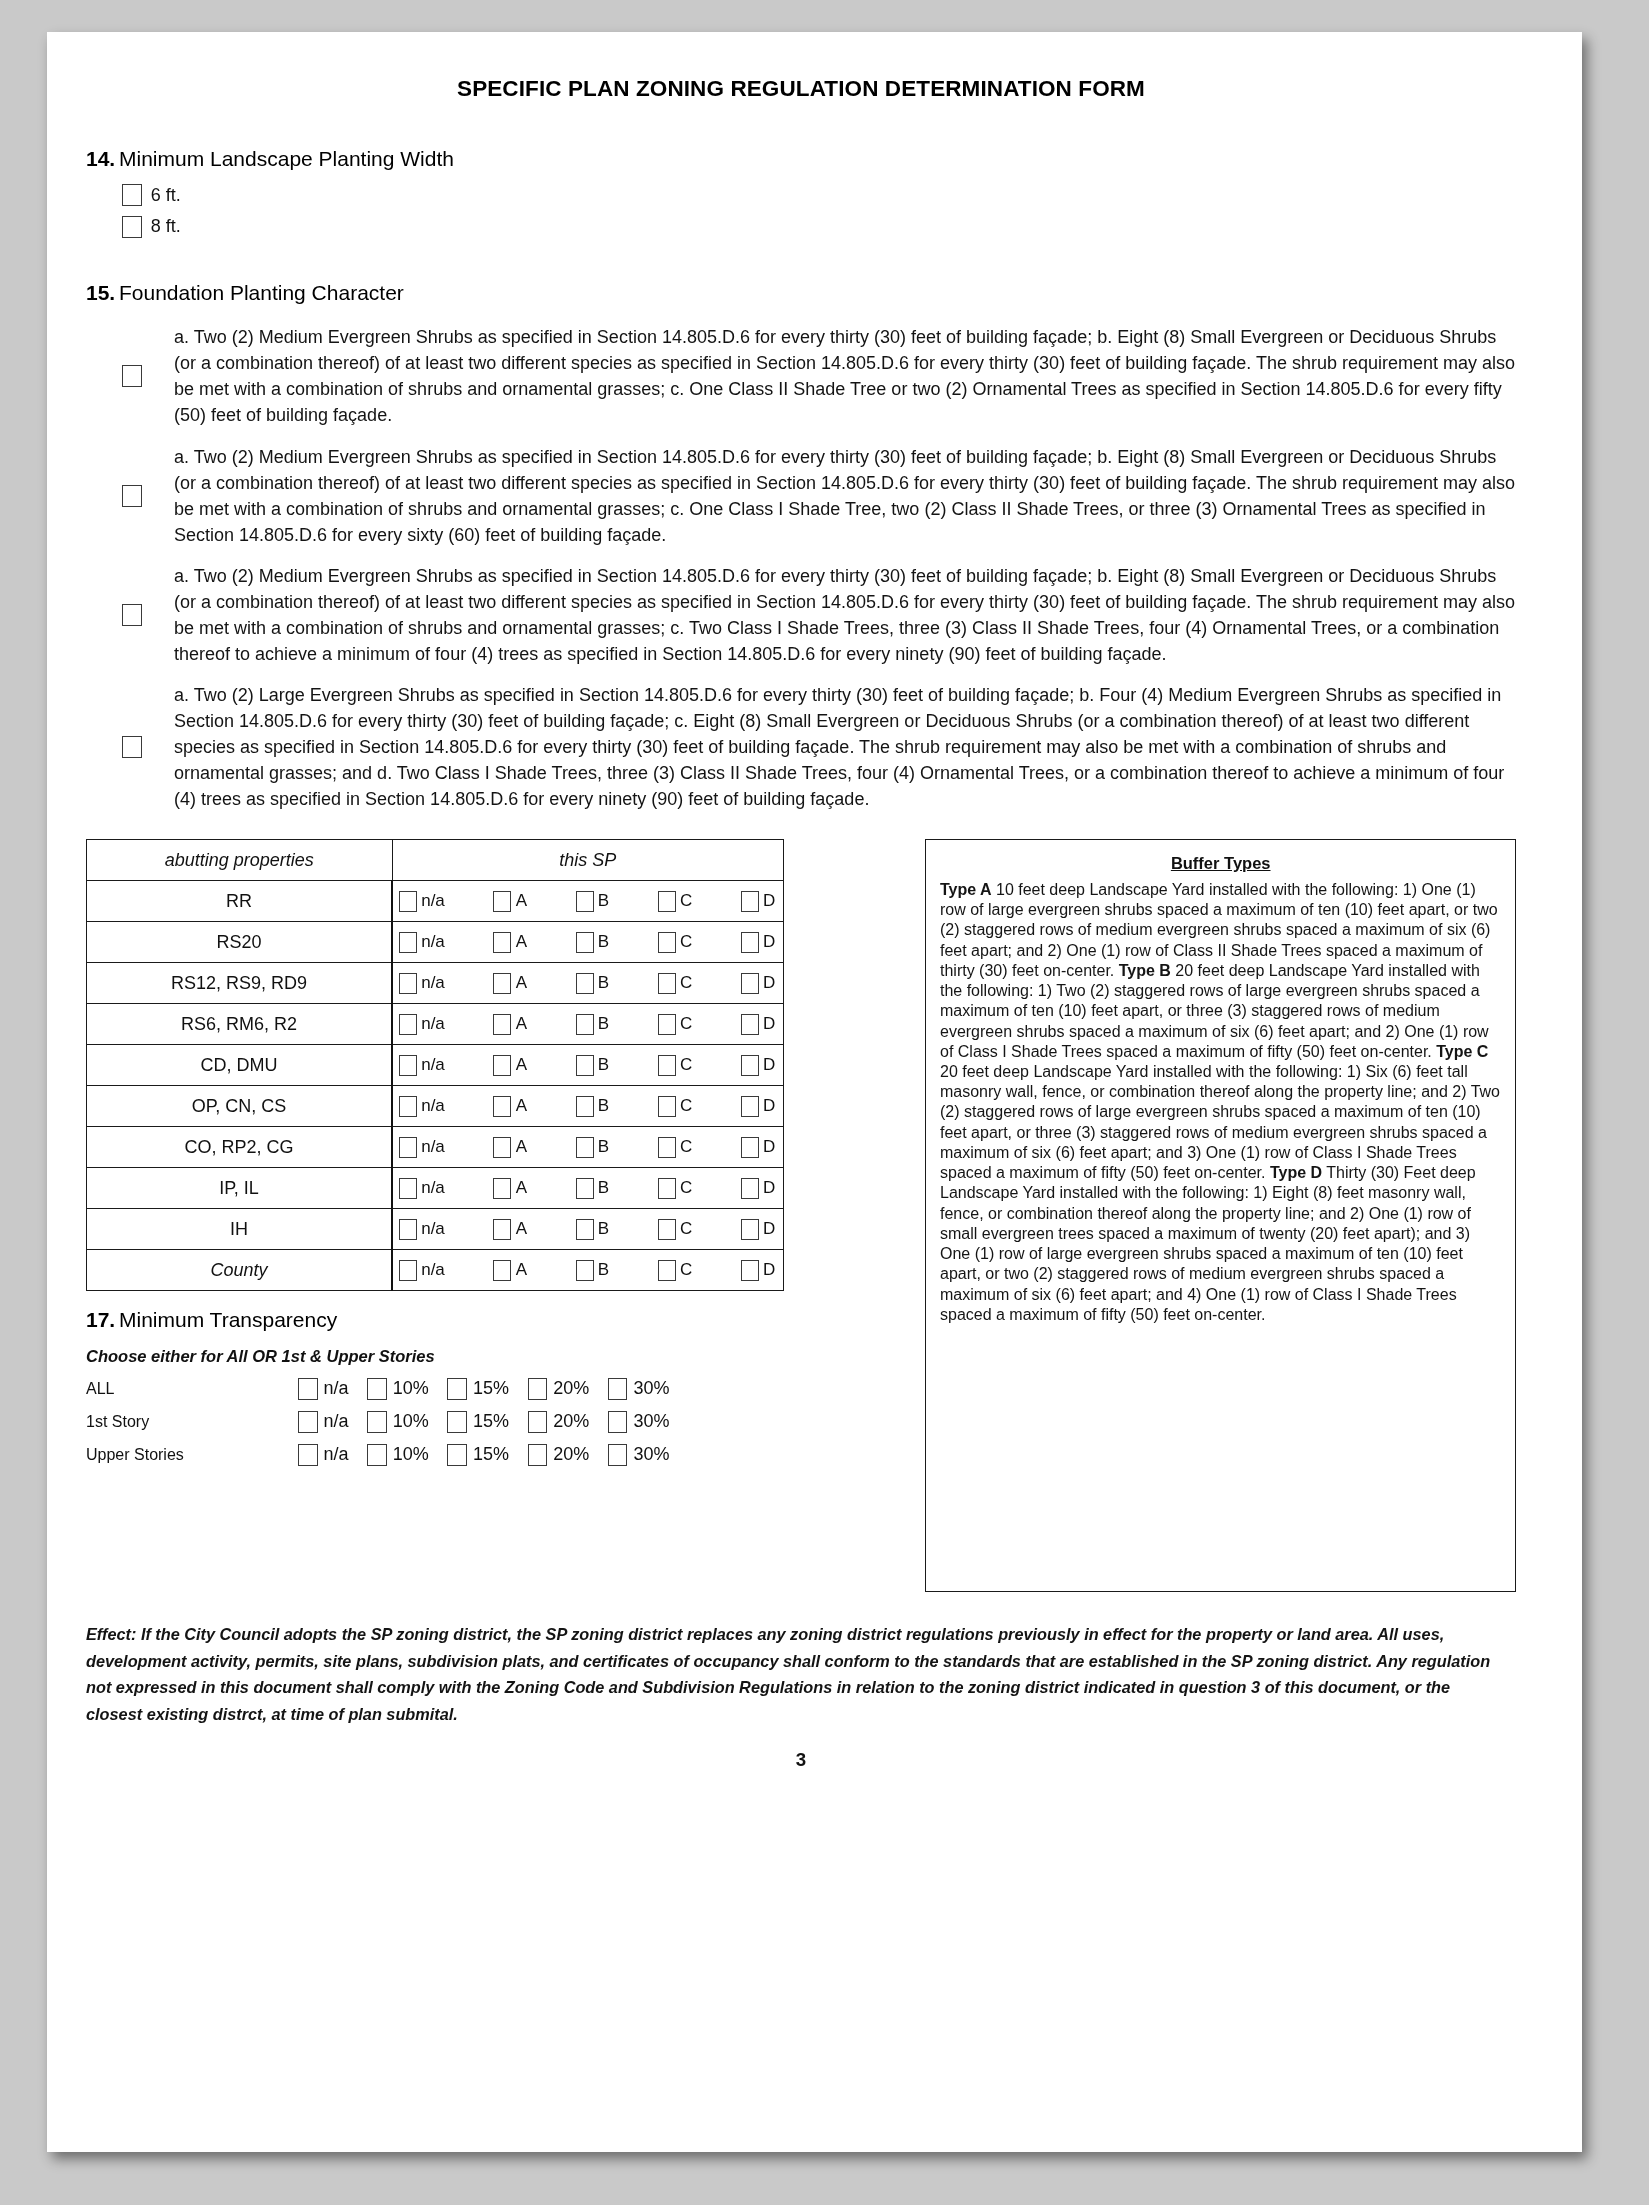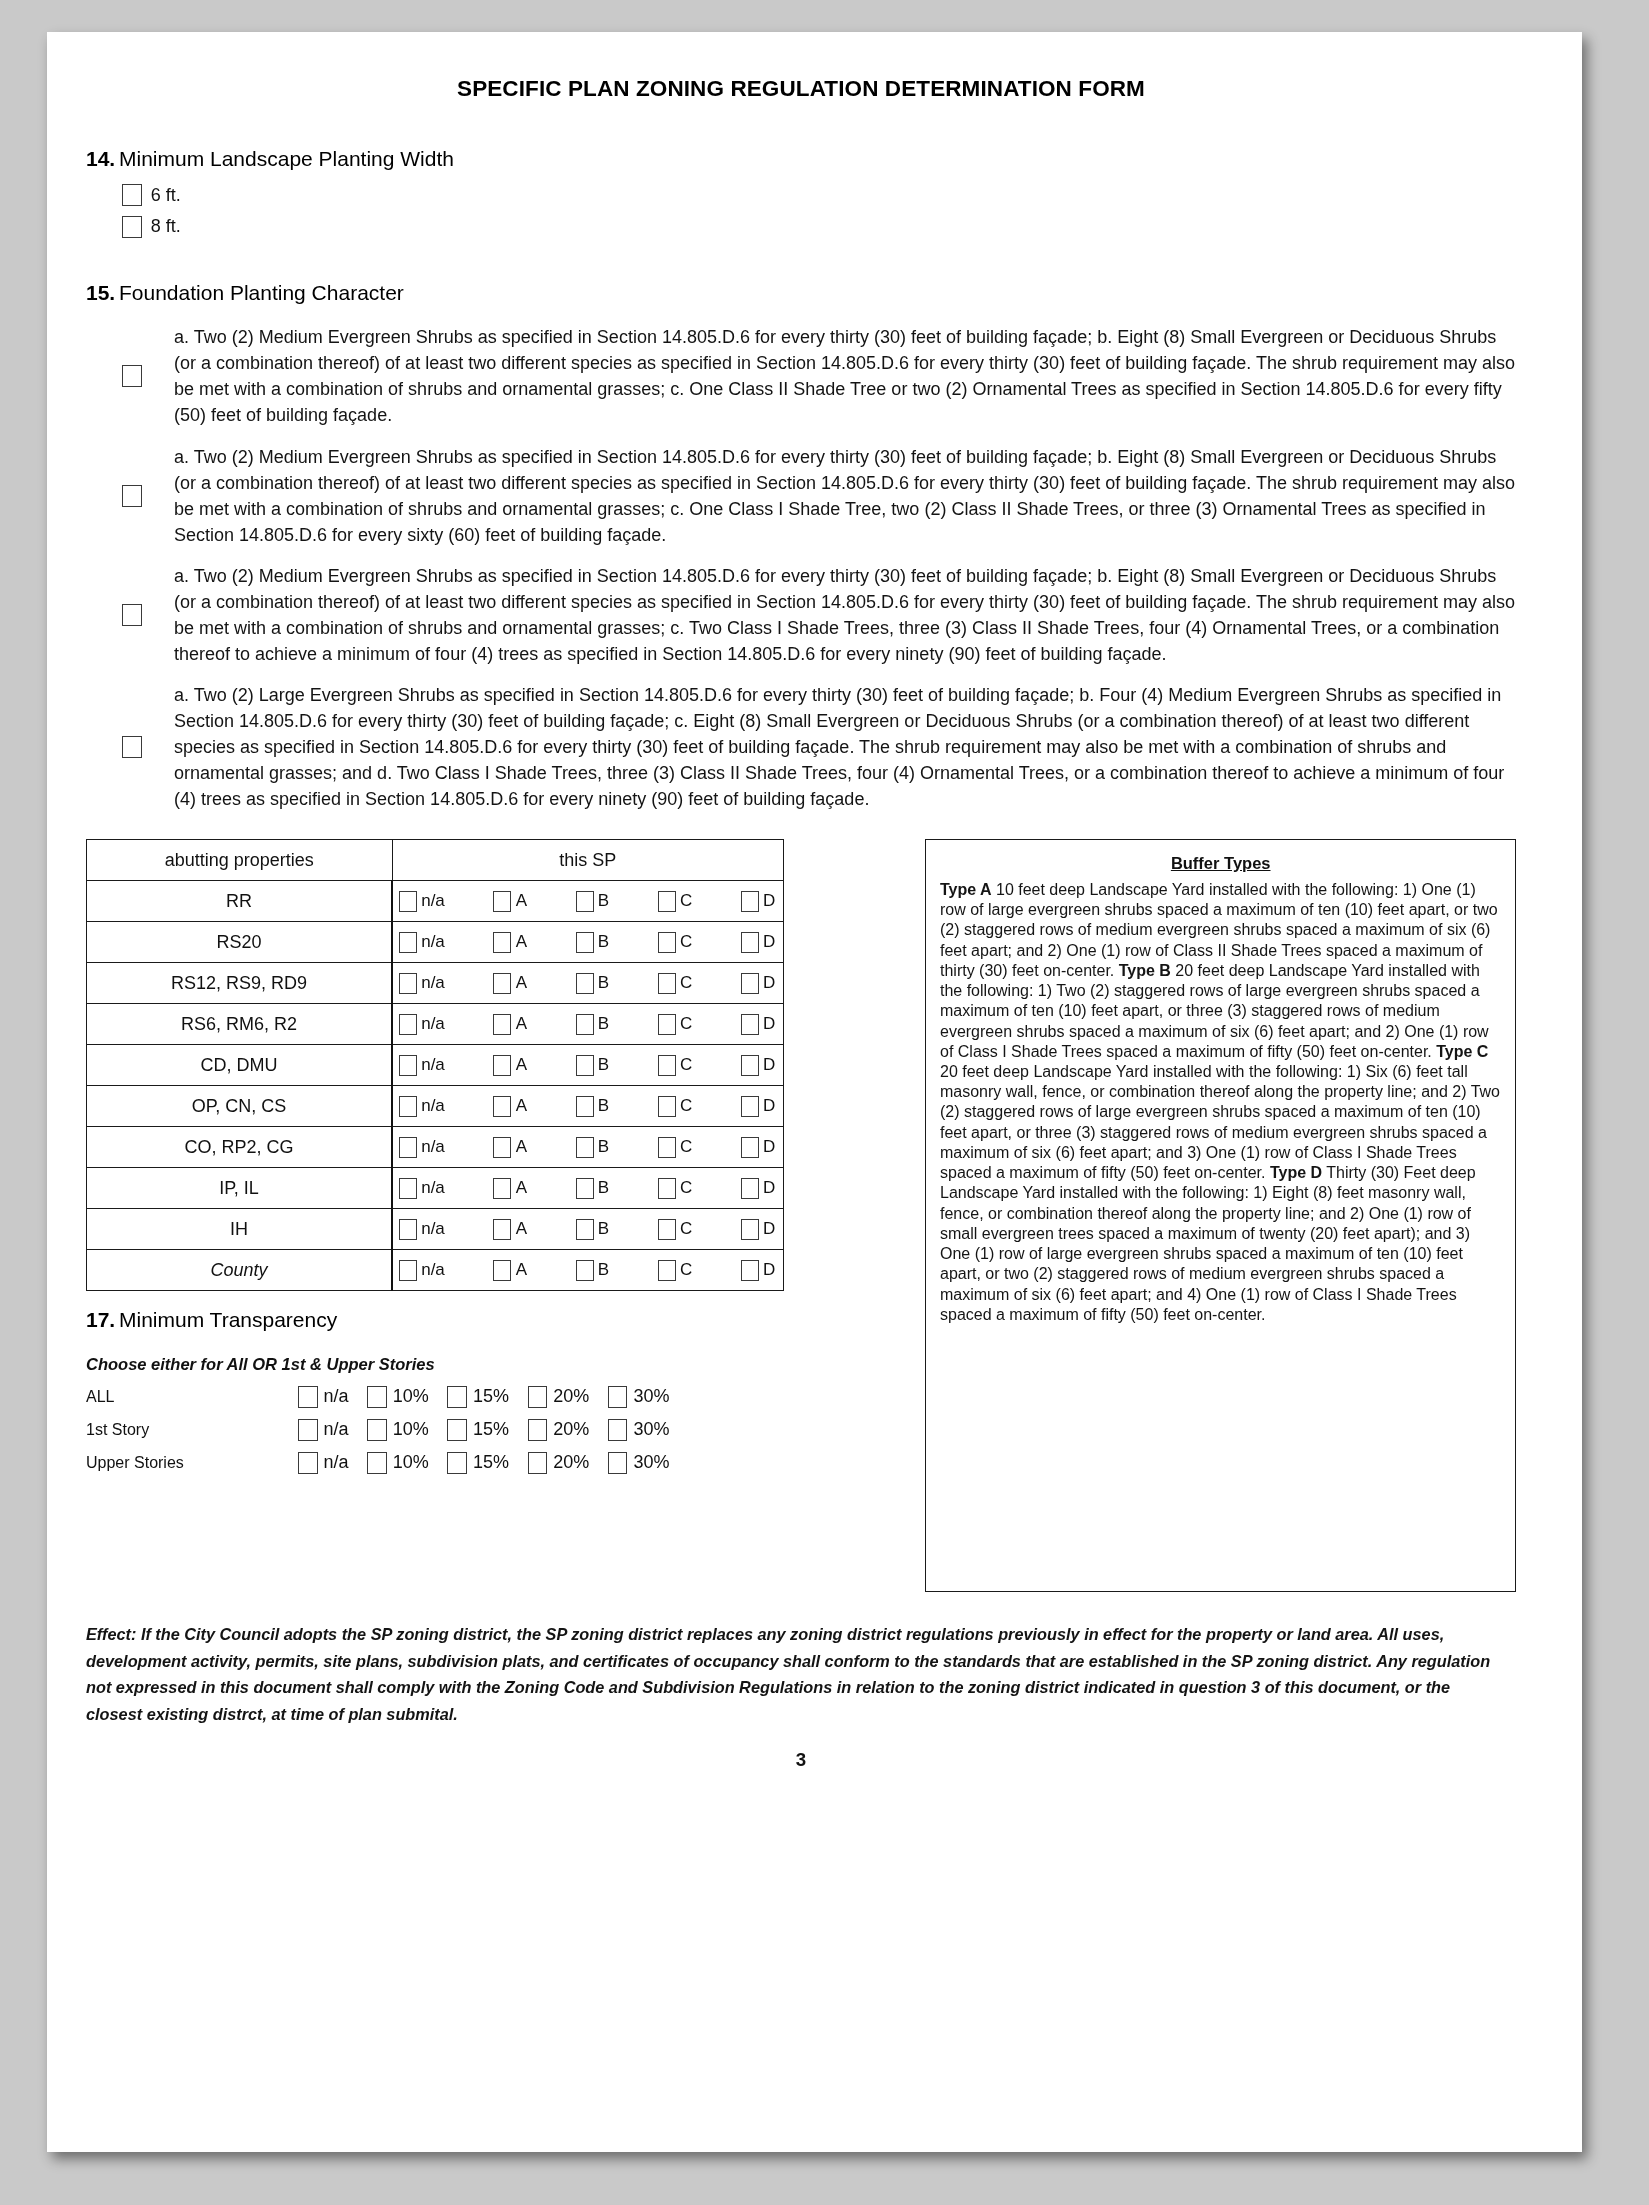--- a/index.html
+++ b/index.html
@@ -77,21 +77,21 @@
     border:1.7px solid #1a1a1a;
     height:40px;
     text-align:center;
     vertical-align:middle;
     font-size:18px;
     color:#111;
     padding:0;
   }
   td.colA{width:304px;}
   td.colB{width:390px;}
-  td.hdr{font-size:18px;}
+  td.hdr{font-size:18px;font-style:italic;}
   td.county{font-style:italic;}
   .opts{
     display:flex;align-items:center;justify-content:space-between;
     padding:0 7.6px 0 6px;
   }
   .opt{display:flex;align-items:center;gap:4.2px;font-size:17px;color:#111;}
   .thisSP-cell{border-left:2.5px solid #111 !important;}
 
   
   .bt-panel{
@@ -105,21 +105,21 @@
     text-align:center;font-weight:bold;font-size:16.5px;
     text-decoration:underline;margin:1.7px 0 6.8px 0;color:#111;
   }
   .bt-body{font-size:16px;line-height:1.265;color:#151515;text-align:left;}
   .bt-body b{font-weight:bold;}
 
   
   #q17{margin-top:15.3px;width:814px;}
   .q17-sub{
     font-style:italic;font-weight:bold;font-size:16.5px;
-    margin:22px 0 12px 0;color:#111;
+    margin:14px 0 12px 0;color:#111;
   }
   .t-row{display:flex;align-items:center;margin-bottom:11px;}
   .t-label{width:212px;font-size:16px;color:#111;flex:0 0 212px;}
   .t-opts{display:flex;align-items:center;gap:18.7px;}
   .t-opt{display:flex;align-items:center;gap:6px;font-size:18px;color:#111;}
 
   
   #effect{
     margin-top:29px;
     font-style:italic;

